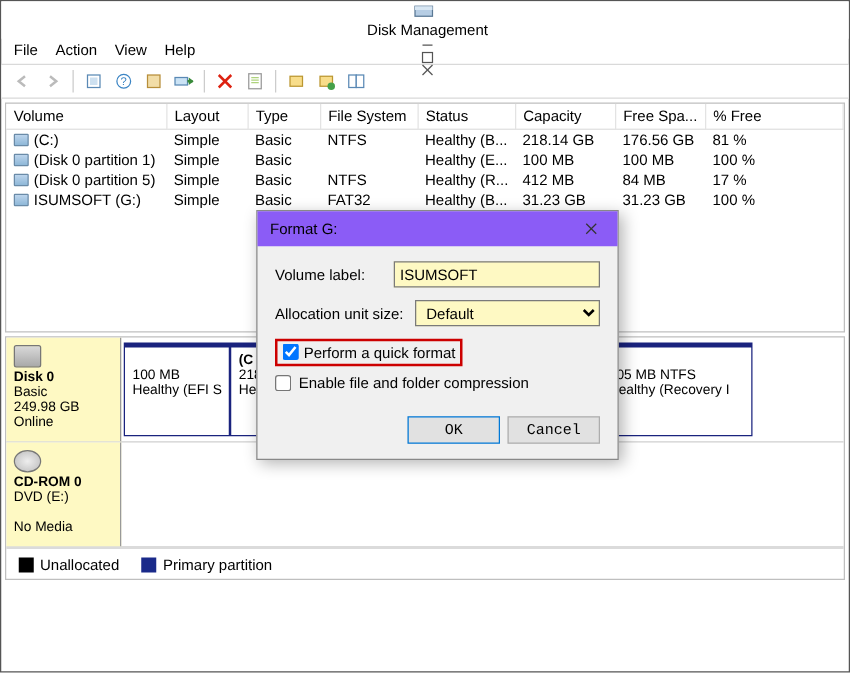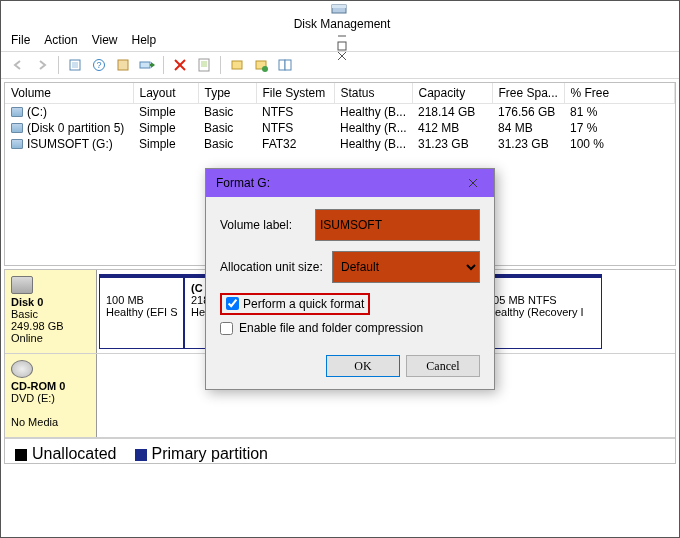--- a/index.html
+++ b/index.html
@@ -130,21 +130,21 @@
     font-size:11px;
     background:#fff;
     overflow:hidden;
     white-space:nowrap;
   }
   .part.hatched {
     background: repeating-linear-gradient(135deg,#e8e8e8 0,#e8e8e8 3px,#fff 3px,#fff 7px);
   }
   .legend {
     padding:6px 10px;
-    font-size:16px;
+    font-size:12px;
     display:flex; gap:18px; align-items:center;
     border-top:1px solid #d0d0d0;
   }
   .lg-swatch { display:inline-block;width:12px;height:12px;margin-right:5px;vertical-align:-2px;}
   .lg-black{background:#000;}
   .lg-navy{background:#1a2a8a;}
   
   .dialog {
     position:absolute;
     left:205px; top:168px;
@@ -158,32 +158,32 @@
     display:flex; align-items:center; height:28px;
     padding:0 6px 0 10px;
     background:#8b5cf6;
   }
   .dlg-title .spacer{flex:1;}
   .dlg-close{width:30px;height:24px;display:inline-flex;align-items:center;justify-content:center;}
   .dlg-body{padding:12px 14px 4px 14px;}
   .dlg-row{display:flex;align-items:center;margin-bottom:10px;}
   .dlg-row .lbl{width:112px;font-size:12px;}
   .dlg-row input[type=text], .dlg-row select{
-    flex:1;height:32px;font-size:12px;
-    border:1px solid #7a7a7a;padding:0 4px;background:#c2410c;
+    flex:1;height:21px;font-size:12px;
+    border:1px solid #7a7a7a;padding:0 4px;background:#fef9c3;
     font-family:inherit;
   }
   .hl-red{outline:2px solid #c00;outline-offset:-1px;}
   .hl-red-box{border:2px solid #c00;padding:2px 4px;display:inline-flex;align-items:flex-start;gap:4px;}
   .dlg-chk{display:flex;align-items:center;gap:6px;margin:6px 0 6px 0;font-size:12px;}
   .dlg-chk input{width:13px;height:13px;margin:0;}
   .dlg-buttons{display:flex;justify-content:flex-end;gap:6px;padding:10px 14px 12px;}
   .dlg-buttons button{
     width:74px;height:22px;font-size:12px;
-    background:#e1e1e1;border:1px solid #adadad;font-family:Liberation Serif, serif;
+    background:#e1e1e1;border:1px solid #adadad;font-family:Liberation Mono, monospace;
   }
   .dlg-buttons button.default{border:1px solid #0078d7;}
   
   svg{display:block;}
 </style>
 </head>
 <body>
 
 <div class="titlebar">
   <span class="app-icon">
@@ -319,20 +319,30 @@
           <td><span class="vol-icon"></span>(C:)</td>
           <td>Simple</td>
           <td>Basic</td>
           <td>NTFS</td>
           <td>Healthy (B...</td>
           <td>218.14 GB</td>
           <td>176.56 GB</td>
           <td>81 %</td>
         </tr>
         <tr>
+          <td><span class="vol-icon"></span>(Disk 0 partition 1)</td>
+          <td>Simple</td>
+          <td>Basic</td>
+          <td></td>
+          <td>Healthy (E...</td>
+          <td>100 MB</td>
+          <td>100 MB</td>
+          <td>100 %</td>
+        </tr>
+        <tr>
           <td><span class="vol-icon"></span>(Disk 0 partition 5)</td>
           <td>Simple</td>
           <td>Basic</td>
           <td>NTFS</td>
           <td>Healthy (R...</td>
           <td>412 MB</td>
           <td>84 MB</td>
           <td>17 %</td>
         </tr>
         <tr>

